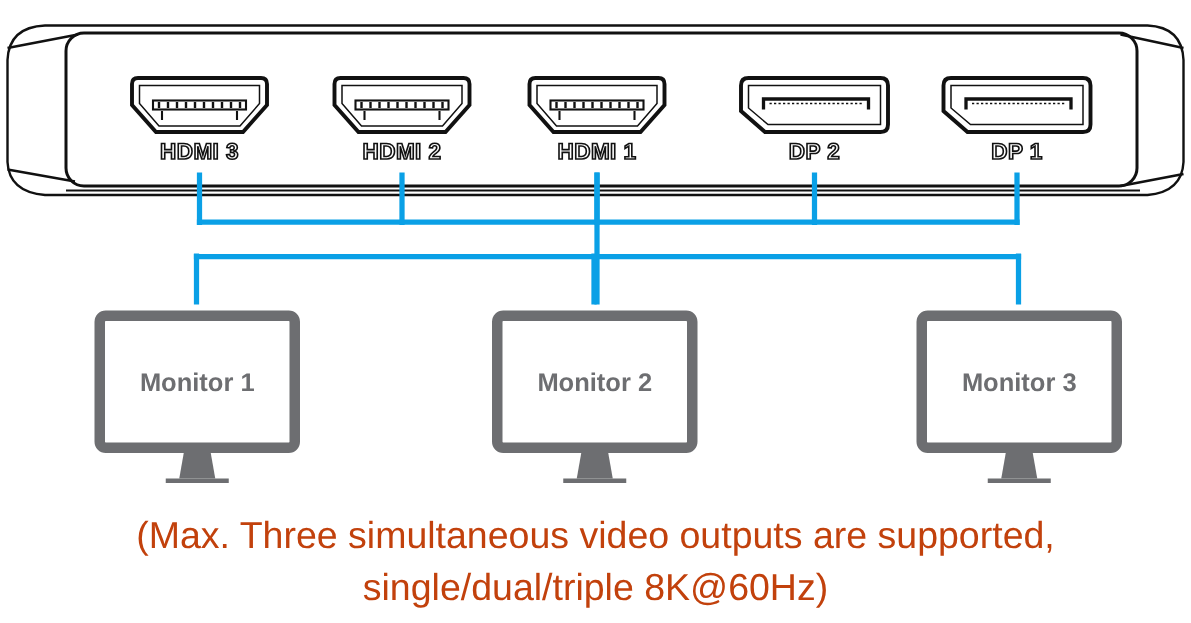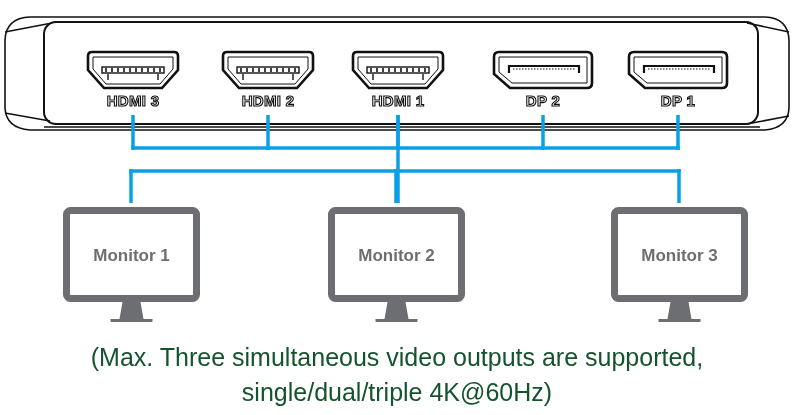--- a/index.html
+++ b/index.html
@@ -1,20 +1,20 @@
 <!DOCTYPE html>
 <html><head>
 <meta charset="utf-8">
 <style>
   html, body { margin: 0; padding: 0; background: #ffffff; }
   body { width: 794px; height: 415px; position: relative; overflow: hidden; font-family: "Liberation Sans", sans-serif; }
   svg.diagram { position: absolute; left: 0; top: 0; }
   .port-label { font-family: "Liberation Sans", sans-serif; font-weight: bold; font-size: 15px; fill: #ffffff; stroke: #111; stroke-width: 1.1px; paint-order: normal; letter-spacing: 0.3px; }
   .mon-label { font-family: "Liberation Sans", sans-serif; font-weight: bold; font-size: 17px; fill: #6d6e71; }
-  .caption { position: absolute; left: 0; width: 794px; text-align: center; font-family: "Liberation Sans", sans-serif; font-size: 25px; color: #14532d; }
+  .caption { position: absolute; left: 0; width: 794px; text-align: center; font-family: "Liberation Sans", sans-serif; font-size: 25px; color: #c2410c; }
   #cap1 { top: 343px; }
   #cap2 { top: 378px; }
 </style>
 </head>
 <body>
 
 <svg class="diagram" width="794" height="415" viewBox="0 0 794 415">
 
   <g fill="none" stroke="#111" stroke-width="1.6">
     <path d="M30,17 L765,17 Q788,18 789,40 L789,108 Q788,128 765,130 L30,130 Q6,128 5,108 L5,40 Q6,18 30,17 Z"></path>
@@ -127,13 +127,13 @@
       <g>
         <rect x="614.5" y="210.5" width="130" height="88" rx="4" ry="4" fill="#fff" stroke="#6d6e71" stroke-width="7"></rect>
         <path d="M670.5,302 L688.5,302 L691.5,319 L667.5,319 Z" fill="#6d6e71"></path>
         <rect x="658.5" y="319" width="42" height="3" fill="#6d6e71"></rect>
         <text x="679.5" y="260.5" text-anchor="middle" class="mon-label">Monitor 3</text>
       </g>
     </g>
 </svg>
 
 <div class="caption" id="cap1">(Max. Three simultaneous video outputs are supported,</div>
-<div class="caption" id="cap2">single/dual/triple 4K@60Hz)</div>
+<div class="caption" id="cap2">single/dual/triple 8K@60Hz)</div>
 
 </body></html>

